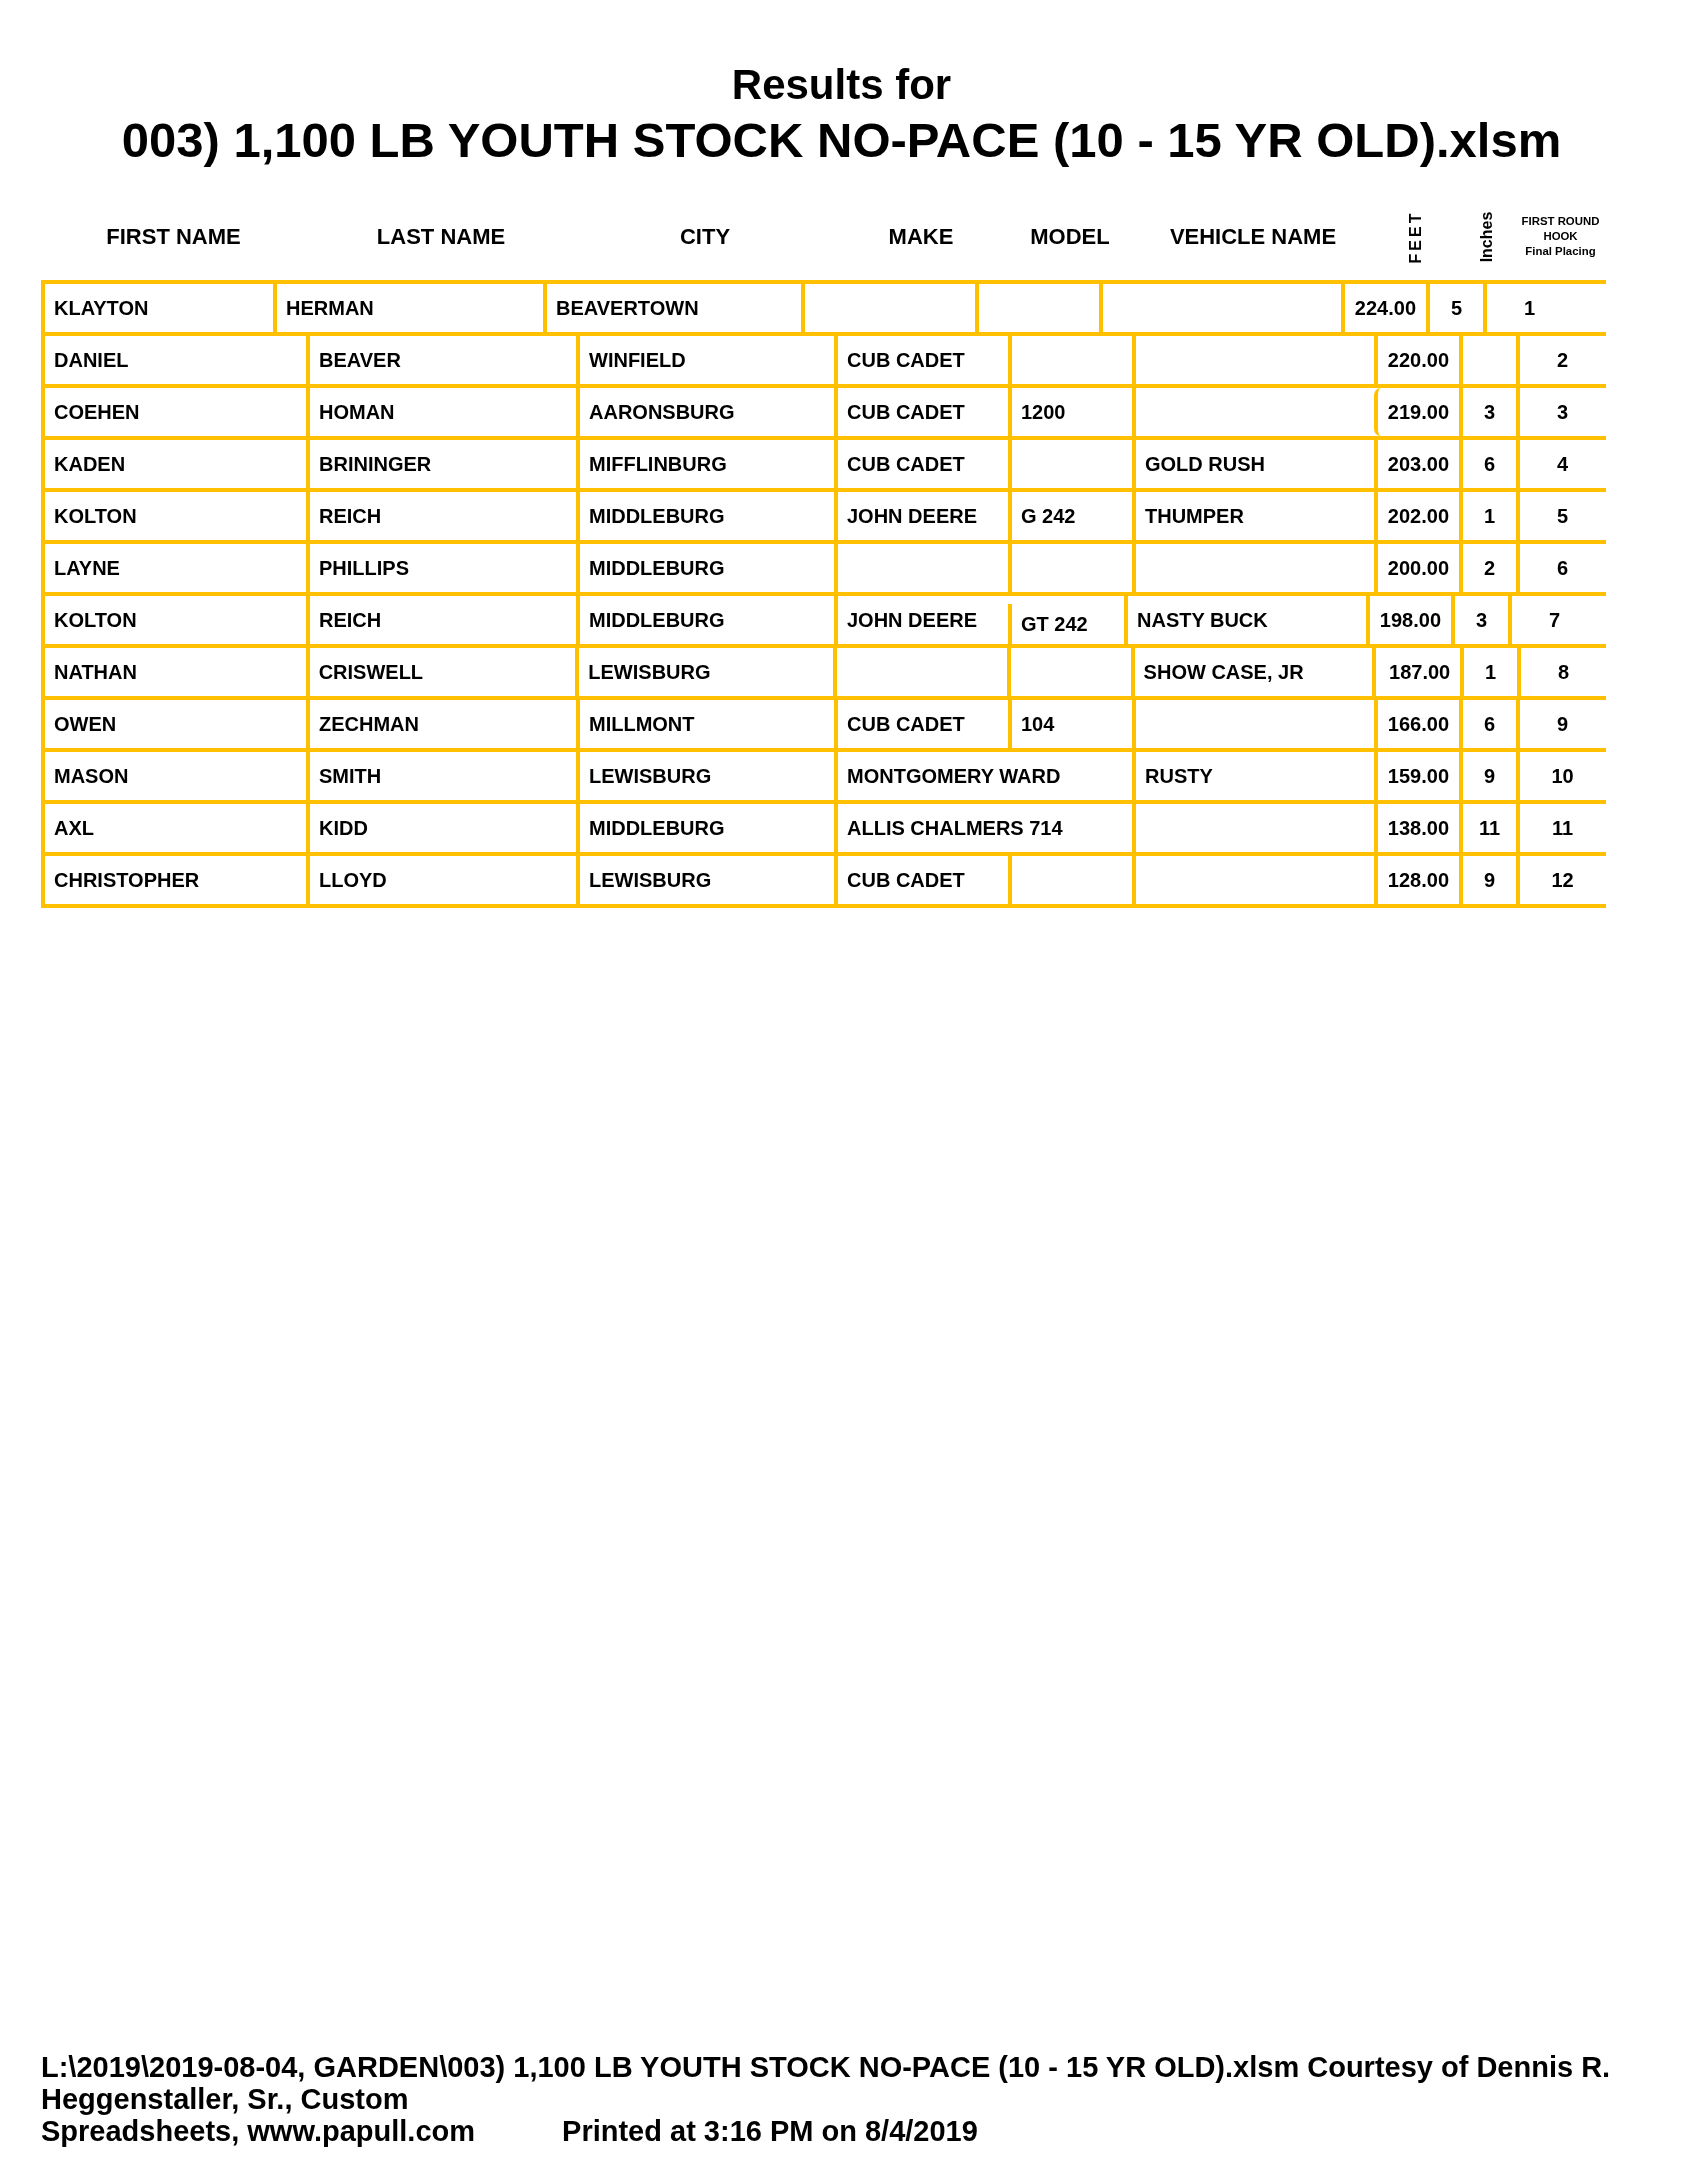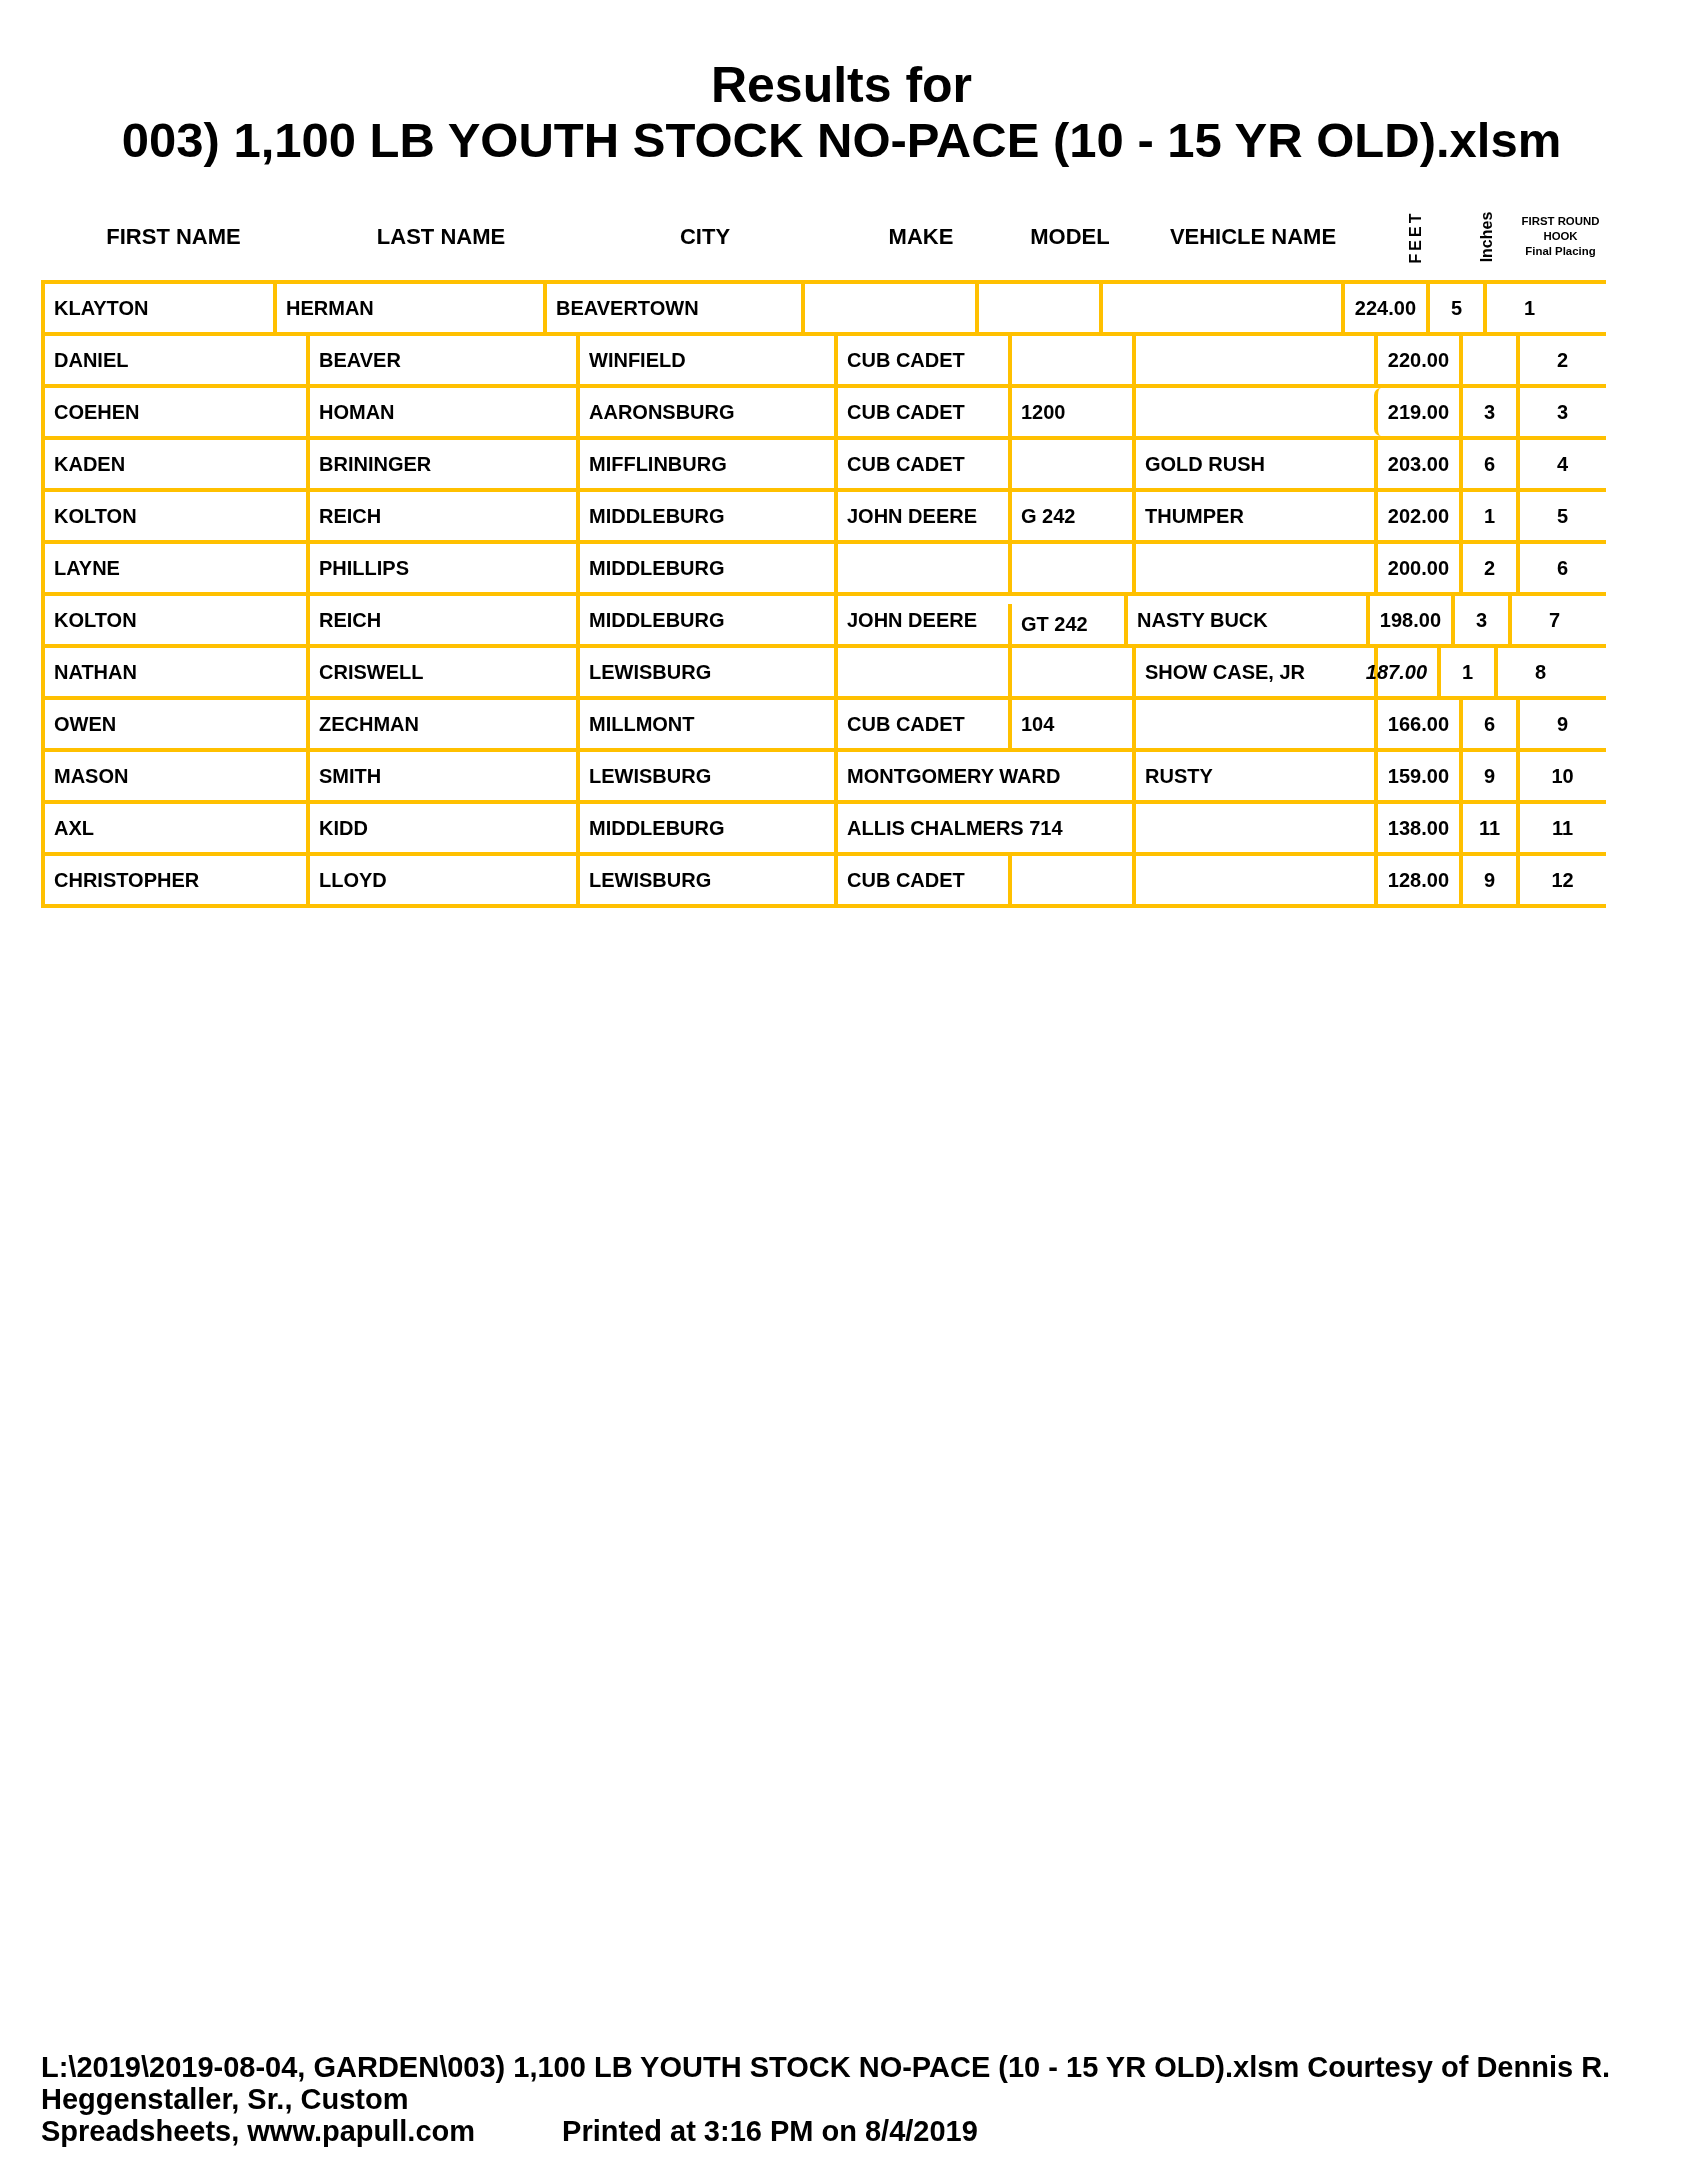--- a/index.html
+++ b/index.html
@@ -6,21 +6,21 @@
   .page{
     position:relative;
     width:1683px;height:2178px;
     background:#ffffff;color:#000;
     font-family:"Liberation Sans",sans-serif;
     font-weight:700;
     overflow:hidden;
   }
   .title1{
     position:absolute;top:61px;left:0;right:0;
-    text-align:center;font-size:50px;line-height:48px;
+    text-align:center;font-size:42px;line-height:48px;
   }
   .title2{
     position:absolute;top:113px;left:0;right:0;
     text-align:center;font-size:49px;line-height:55px;
   }
   
   .thead{
     position:absolute;left:41px;top:193px;width:1565px;height:87px;
     display:flex;align-items:center;
   }
@@ -168,21 +168,21 @@
           <div class="cell ac" style="width: 57px;">3</div>
           <div class="cell ac" style="width: 89px;">7</div>
         </div>
         <div class="trow">
           <div class="cell al" style="width: 265px;">NATHAN</div>
           <div class="cell al" style="width: 270px;">CRISWELL</div>
           <div class="cell al" style="width: 258px;">LEWISBURG</div>
           <div class="cell al" style="width: 174px;"></div>
           <div class="cell al" style="width: 124px;"></div>
           <div class="cell al" style="width: 242px;">SHOW CASE, JR</div>
-          <div class="cell ar" style="width: 63px; font-style: italic;">187.00</div>
+          <div class="cell ar" style="width: 88px;">187.00</div>
           <div class="cell ac" style="width: 57px;">1</div>
           <div class="cell ac" style="width: 89px;">8</div>
         </div>
         <div class="trow">
           <div class="cell al" style="width: 265px;">OWEN</div>
           <div class="cell al" style="width: 270px;">ZECHMAN</div>
           <div class="cell al" style="width: 258px;">MILLMONT</div>
           <div class="cell al" style="width: 174px;">CUB CADET</div>
           <div class="cell al" style="width: 124px;">104</div>
           <div class="cell al" style="width: 242px;"></div>

